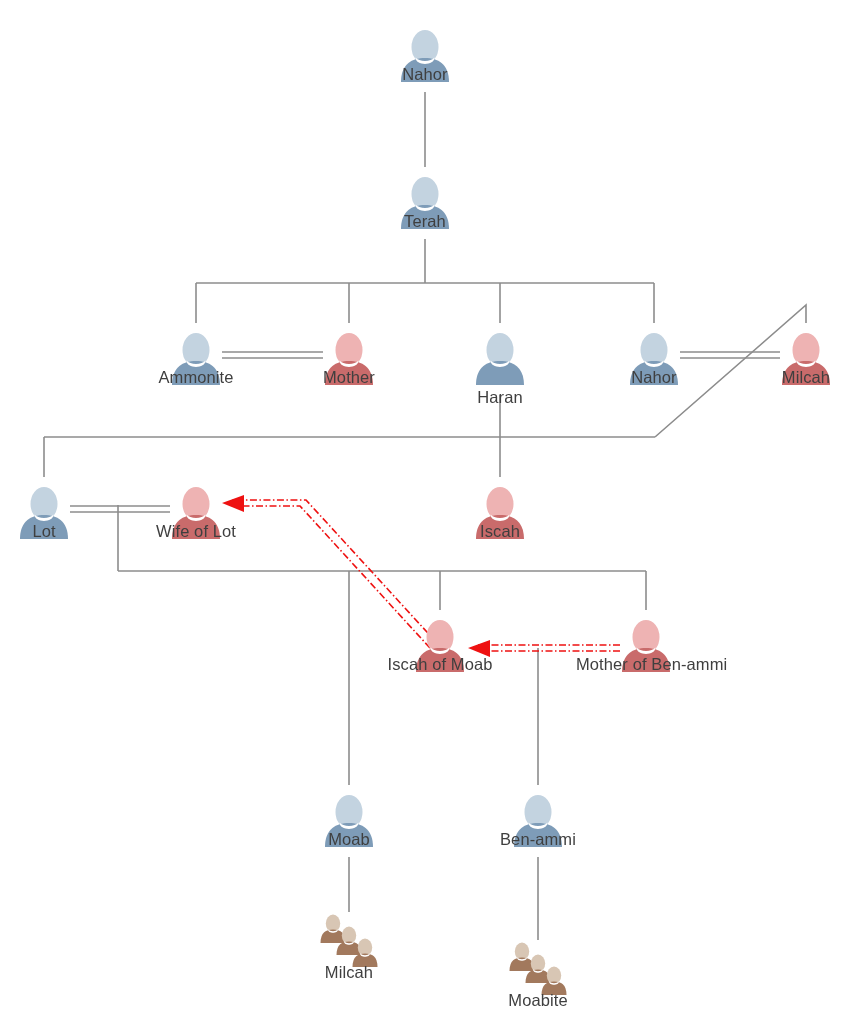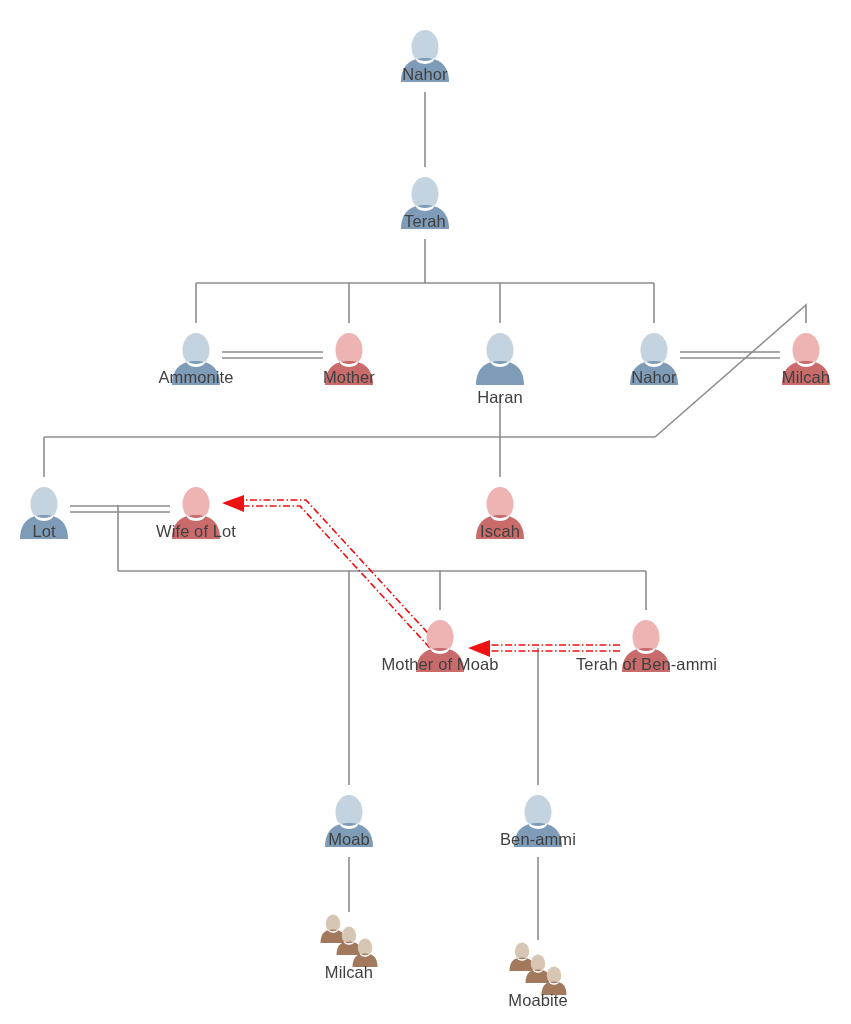--- a/index.html
+++ b/index.html
@@ -169,24 +169,24 @@
   <div class="node" style="left:44px; top:521px;">
     <span class="node-label">Lot</span>
   </div>
   <div class="node" style="left:196px; top:521px;">
     <span class="node-label">Wife of Lot</span>
   </div>
   <div class="node" style="left:500px; top:521px;text-align:center;">
     <span class="node-label">Iscah</span>
   </div>
   <div class="node" style="left:440px; top:654px;">
-    <span class="node-label">Mother of Moab</span>
+    <span class="node-label">Iscah of Moab</span>
   </div>
   <div class="node" style="left:646px; top:654px;">
-    <span class="node-label">Terah of Ben-ammi</span>
+    <span class="node-label">Mother of Ben-ammi</span>
   </div>
   <div class="node" style="left:349px; top:829px;">
     <span class="node-label">Moab</span>
   </div>
   <div class="node" style="left:538px; top:829px;">
     <span class="node-label">Ben-ammi</span>
   </div>
   <div class="node group-node" style="left:349px; top:962px;">
     <span class="node-label">Milcah</span>
   </div>

